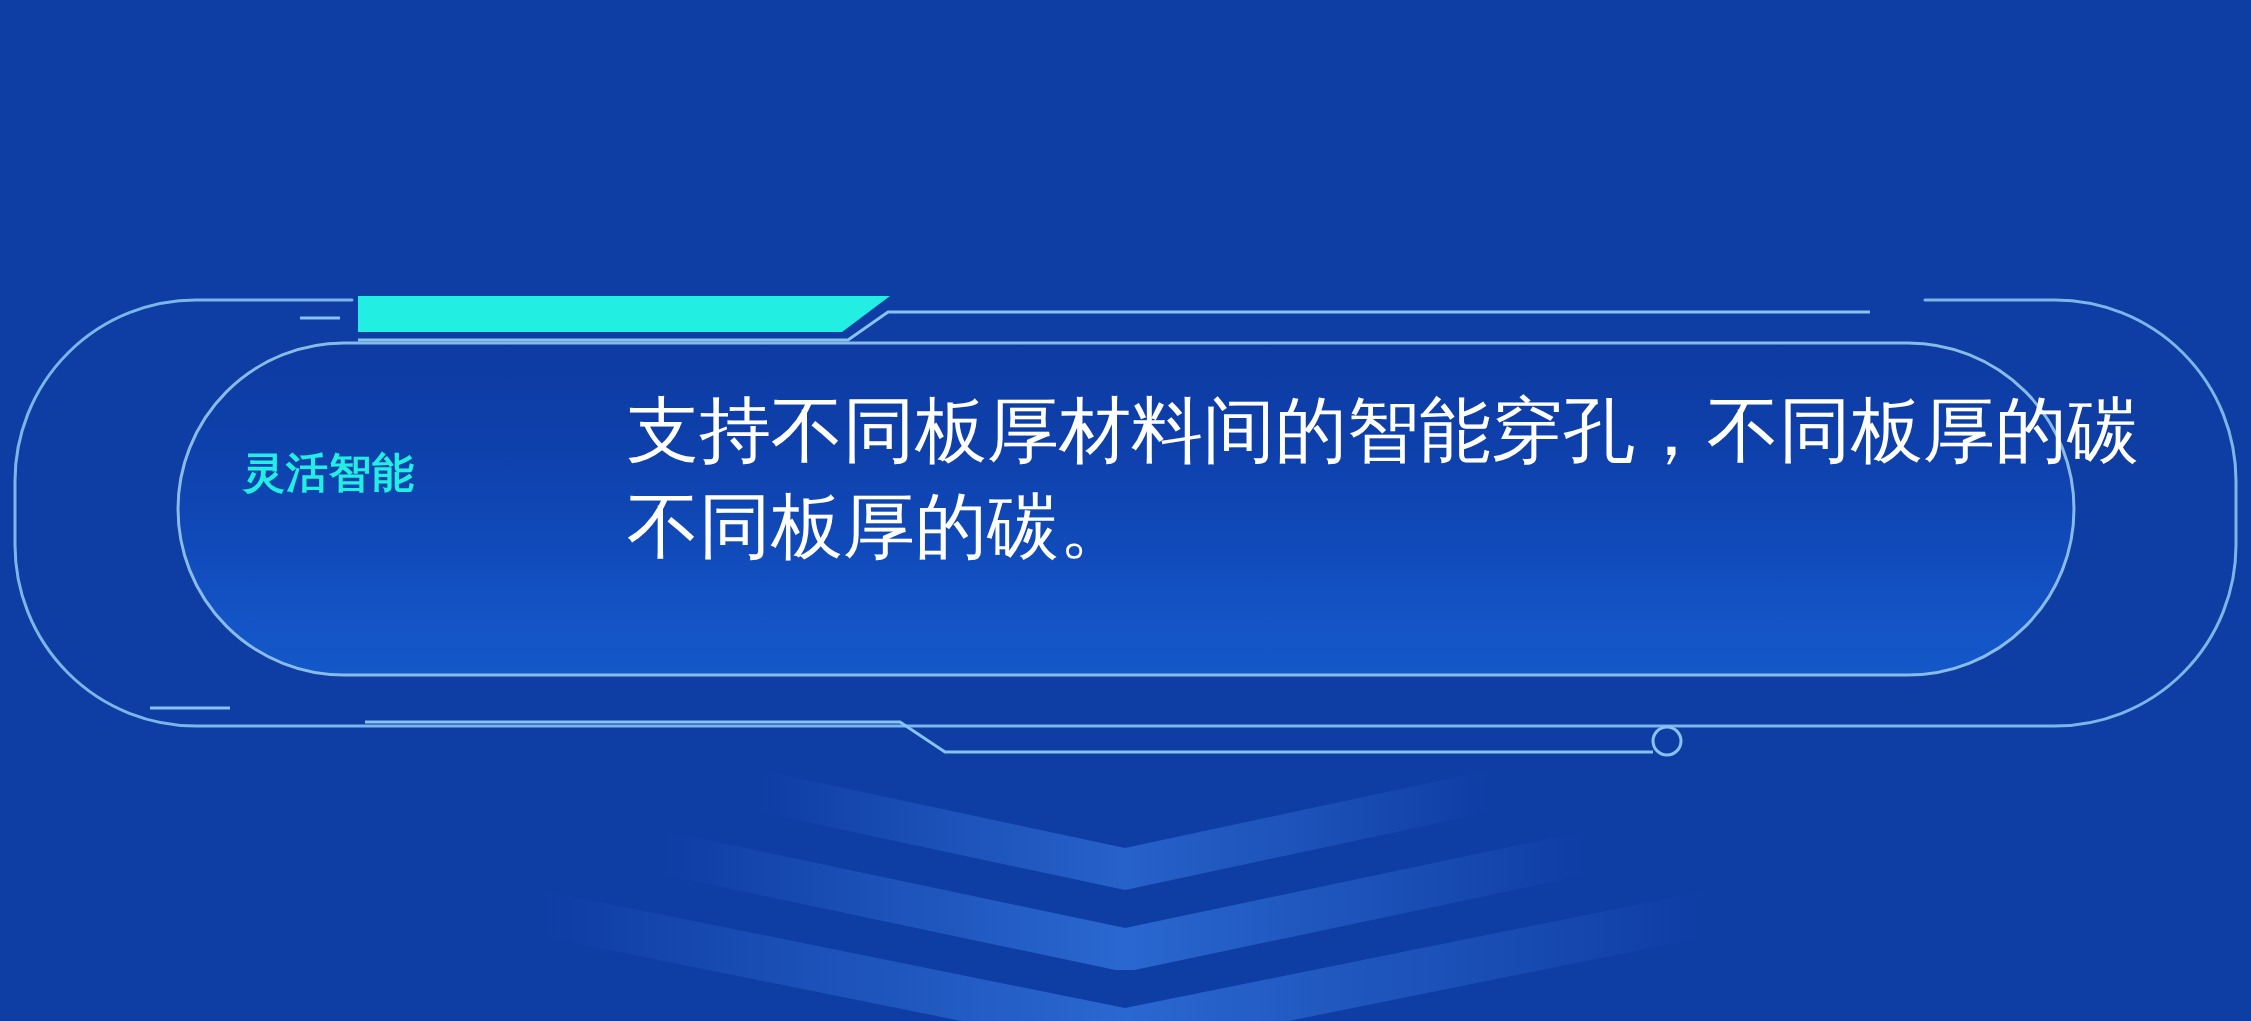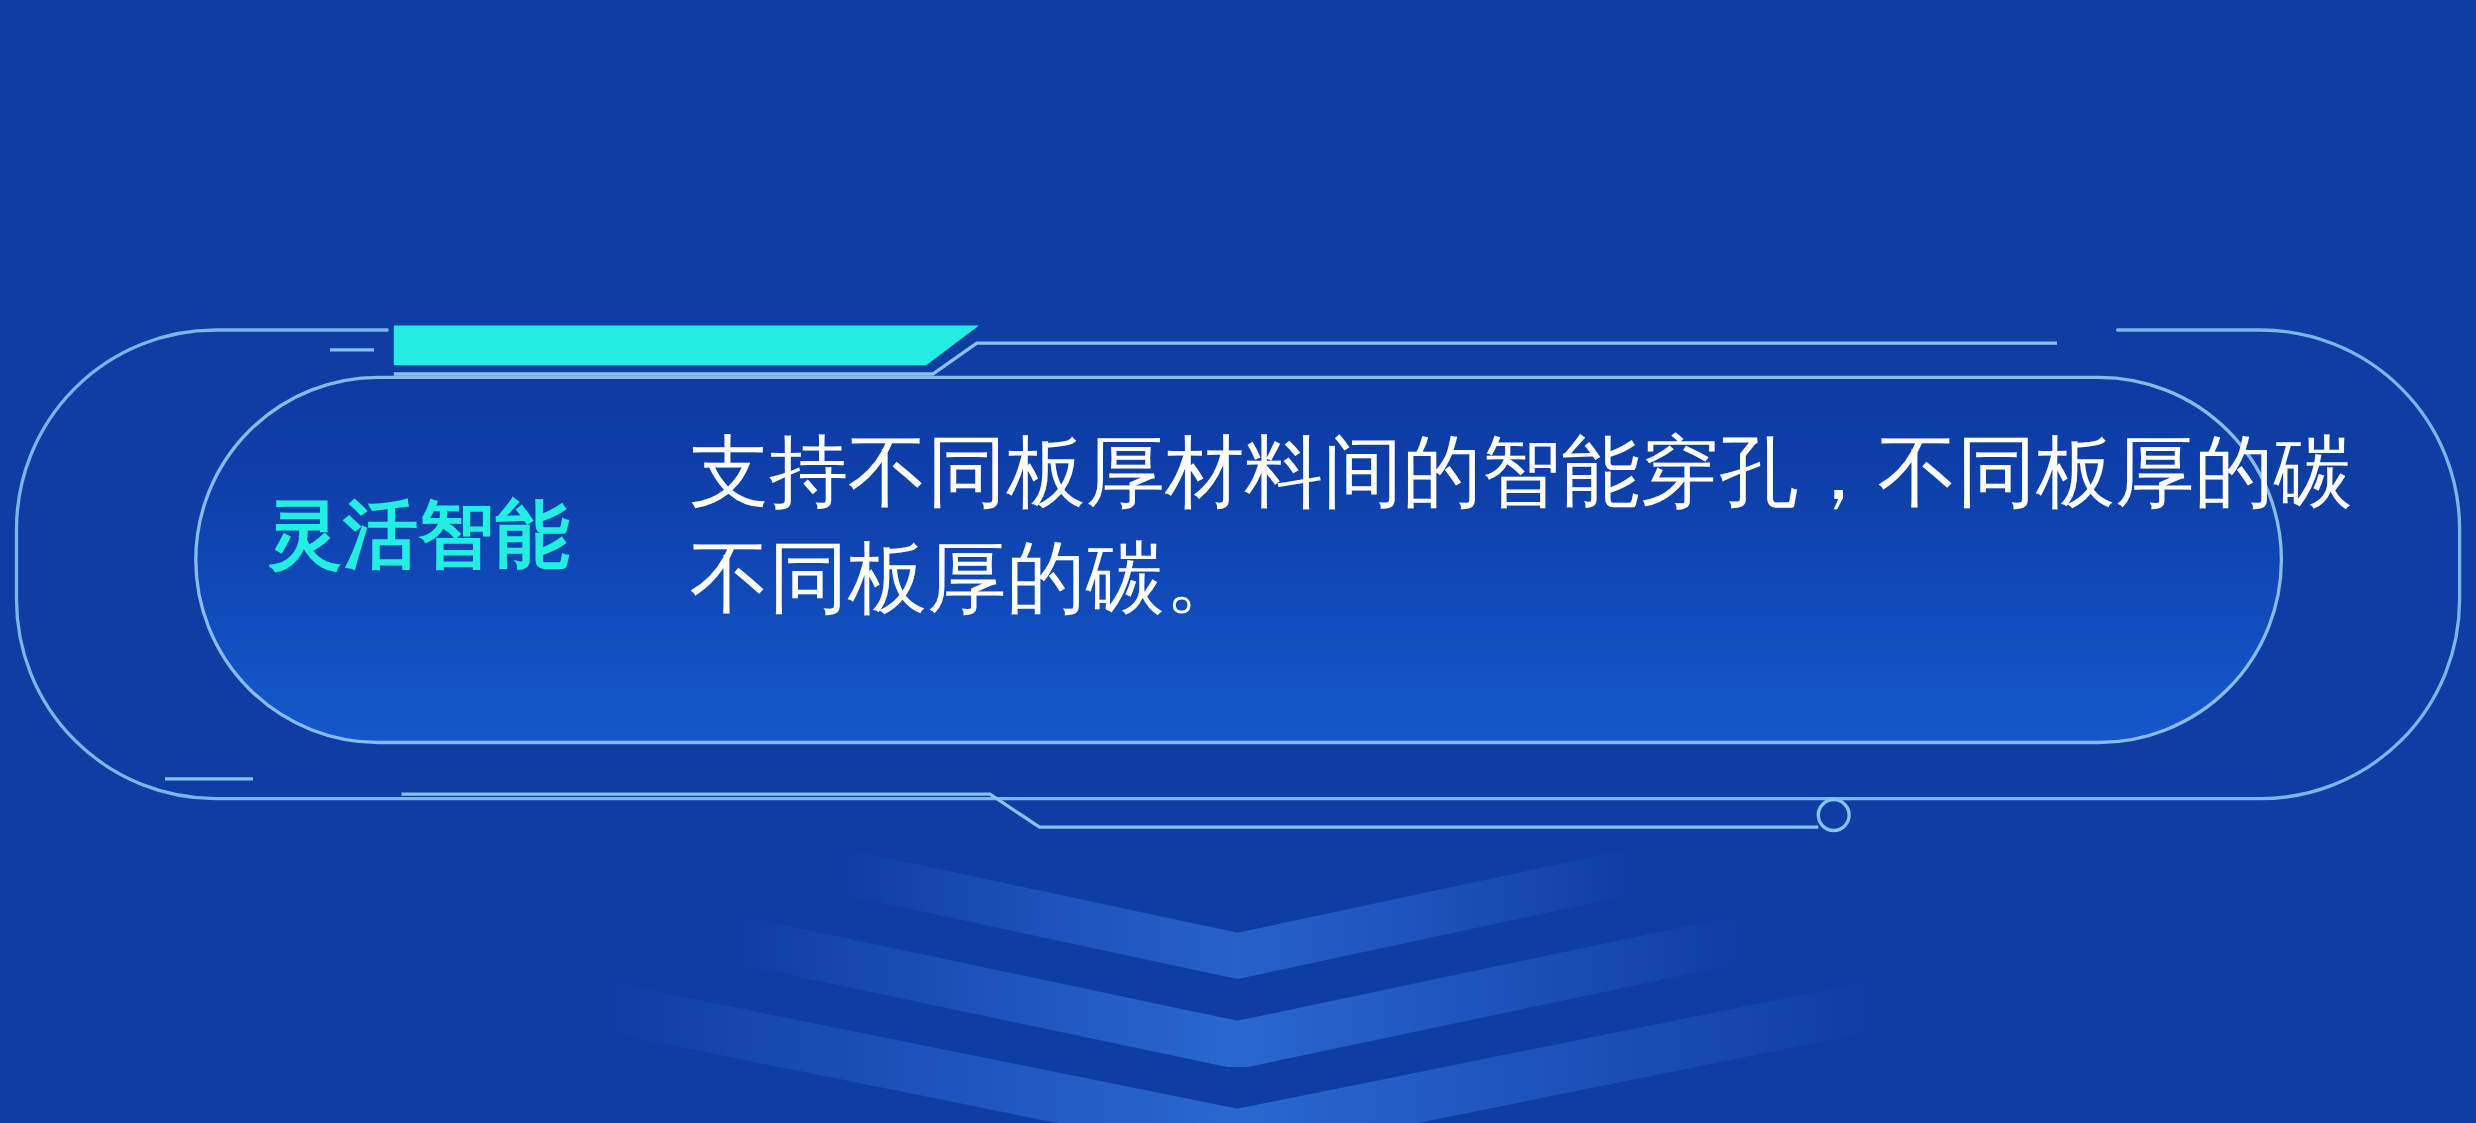--- a/index.html
+++ b/index.html
@@ -53,21 +53,21 @@
                 #1454C6 85%,
                 #1357C9 100%);
   }
 
   
   .title {
     position: absolute;
     left: 243px;
     top: 452px;
     width: 380px;
-    font-size: 68px;
+    font-size: 42px;
     font-weight: bold;
     line-height: 1.0;
     color: #22EEE2;
     letter-spacing: 1px;
     white-space: nowrap;
   }
   .body-text {
     position: absolute;
     left: 627px;
     top: 382px;

